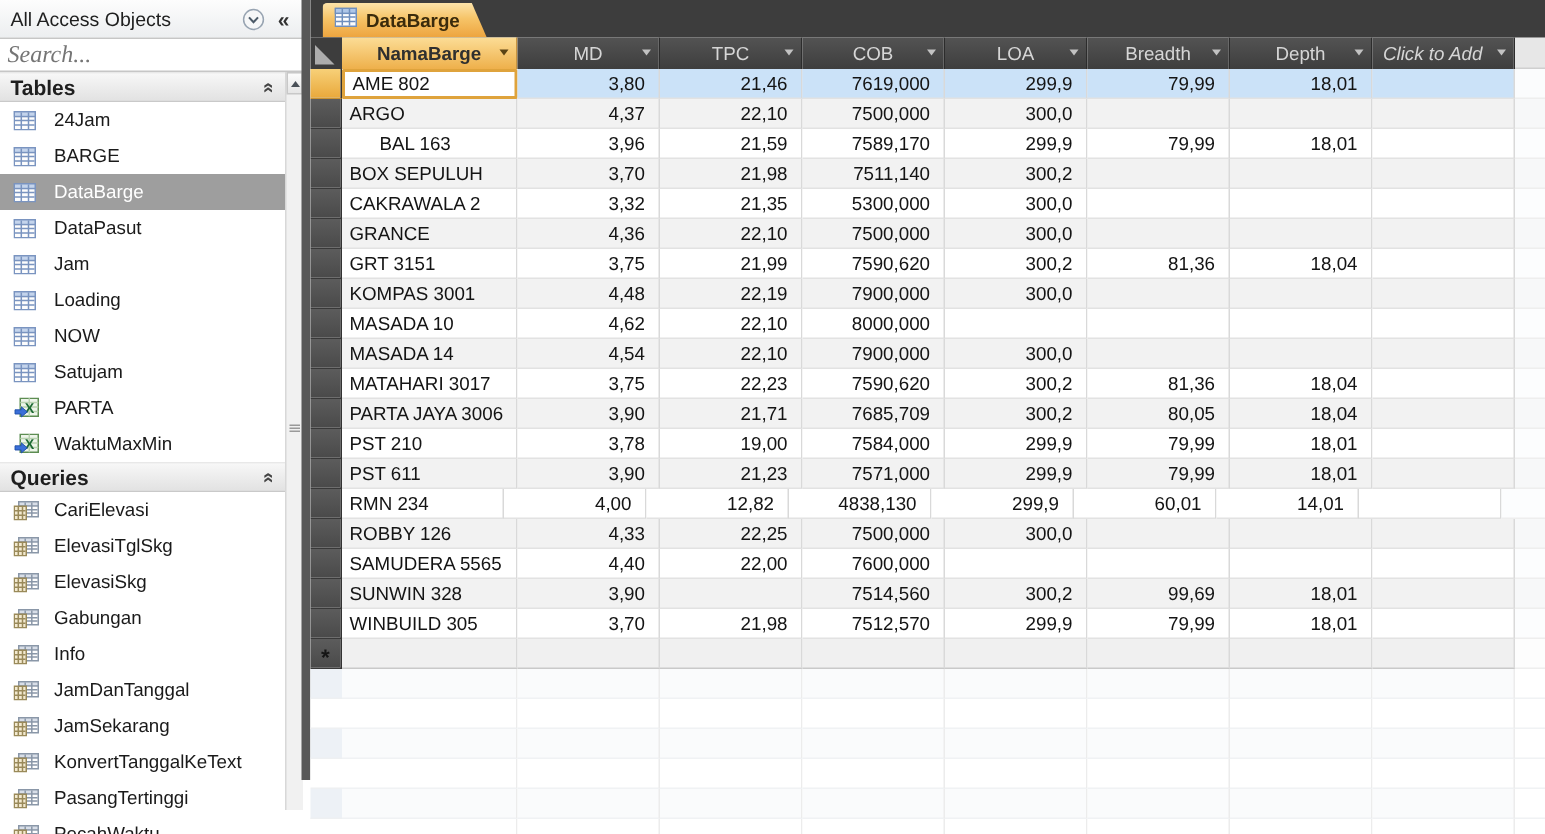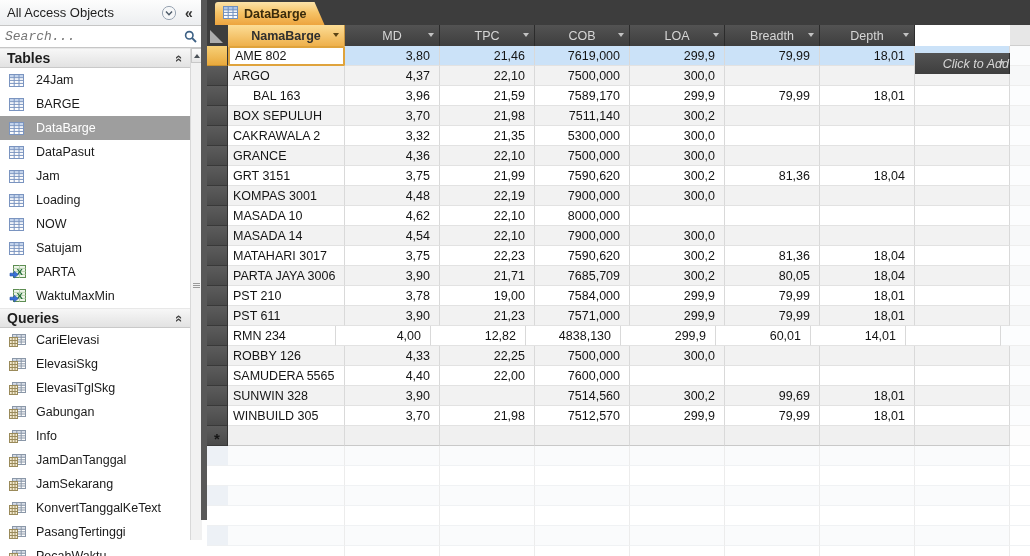--- a/index.html
+++ b/index.html
@@ -18,22 +18,22 @@
     padding:0 3px 0 7px;
   }
   .sidebar-title { flex:1; font-size:13px; color:#1e1e1e; white-space:nowrap; }
   .icon-btn { display:flex; align-items:center; justify-content:center; width:20px; height:20px; cursor:default; }
   .shutter { font-size:14px; font-weight:bold; color:#333; }
   .search-row {
     height:22px; display:flex; align-items:center;
     border-bottom:1px solid #c6c6c6; background:#fff; padding-right:2px;
   }
   .search-input {
-    flex:1; border:none; outline:none; font-family:Liberation Mono, monospace;
-    font-style:italic; font-size:13px; color:#555; padding:2px 2px 2px 5px; background:transparent;
+    flex:1; border:none; outline:none; font-family:Liberation Serif, serif;
+    font-style:italic; font-size:16px; color:#555; padding:2px 2px 2px 5px; background:transparent;
   }
   .nav-section-header {
     height:20px; width:190px; display:flex; align-items:center;
     background:linear-gradient(#f7f7f7,#e2e2e2);
     border-top:1px solid #e8e8e8; border-bottom:1px solid #c9c9c9; padding:0 7px;
   }
   .nav-section-label { flex:1; font-size:14px; font-weight:bold; color:#1e1e1e; }
   .chev-up { display:inline-block; transform:rotate(90deg); font-size:13px; color:#444; font-weight:bold; }
   .nav-item { height:24px; width:190px; display:flex; align-items:center; padding-left:9px; background:#fff; }
   .nav-item.selected { background:var(--sidebar-sel,#9e9e9e); }
@@ -79,21 +79,21 @@
     border-right:1px solid #2c2c2c; color:#d6d6d6; font-size:12.5px;
     display:flex; align-items:center; justify-content:center;
   }
   .col-header .dd { position:absolute; right:5px; top:8px; width:0; height:0;
     border-left:3.5px solid transparent; border-right:3.5px solid transparent; border-top:4px solid #c2c2c2; }
   .col-header.selected-col {
     background:linear-gradient(#fcdd96,#eeb04b); color:#2f2f2f; font-weight:bold;
     border-right:1px solid #c79440;
   }
   .col-header.selected-col .dd { border-top-color:#5a4314; }
-  .col-header.add-col { justify-content:flex-end; padding-left:7px; font-style:italic;margin-top:28px; }
+  .col-header.add-col { justify-content:flex-start; padding-left:7px; font-style:italic; }
   .head-after { flex:1; background:#e7e7e7; border-bottom:1px solid #cfcfcf; }
 
   .row { display:flex; height:20px; }
   .sel-cell { width:21px; flex:none; background:linear-gradient(#5c5c5c,#4a4a4a);
     border-bottom:1px solid #393939; border-right:1px solid #333; }
   .row.current .sel-cell { background:linear-gradient(#f7d078,#e9a93c); border-bottom:1px solid #c9912f; }
   .cell {
     flex:none; height:20px; font-size:12.5px; color:#141414;
     border-right:1px solid #d9d9d9; border-bottom:1px solid #e2e2e2;
     display:flex; align-items:center; padding:0 5px; white-space:nowrap; overflow:hidden;
@@ -272,33 +272,33 @@
       <div class="nav-item">
         <span class="nav-icon">
           <svg width="17" height="13" viewBox="0 0 17 13">
             <rect x="3.5" y="0.5" width="13" height="10" fill="#fdfdfd" stroke="#8a97a8"></rect>
             <rect x="3.5" y="0.5" width="13" height="2.8" fill="#d8dee8" stroke="#8a97a8"></rect>
             <path d="M7.8 1 v9.5 M12.2 1 v9.5 M4 5.8 h12 M4 8 h12" stroke="#8a97a8" fill="none"></path>
             <rect x="0.5" y="3.5" width="8" height="9" fill="#f3ead0" stroke="#9a8a5a"></rect>
             <path d="M3.2 4 v8.5 M6 4 v8.5 M1 6.5 h7 M1 9.5 h7" stroke="#9a8a5a" fill="none"></path>
           </svg>
         </span>
+        <span class="nav-label">ElevasiTglSkg</span>
+      </div>
+      <div class="nav-item">
+        <span class="nav-icon">
+          <svg width="17" height="13" viewBox="0 0 17 13">
+            <rect x="3.5" y="0.5" width="13" height="10" fill="#fdfdfd" stroke="#8a97a8"></rect>
+            <rect x="3.5" y="0.5" width="13" height="2.8" fill="#d8dee8" stroke="#8a97a8"></rect>
+            <path d="M7.8 1 v9.5 M12.2 1 v9.5 M4 5.8 h12 M4 8 h12" stroke="#8a97a8" fill="none"></path>
+            <rect x="0.5" y="3.5" width="8" height="9" fill="#f3ead0" stroke="#9a8a5a"></rect>
+            <path d="M3.2 4 v8.5 M6 4 v8.5 M1 6.5 h7 M1 9.5 h7" stroke="#9a8a5a" fill="none"></path>
+          </svg>
+        </span>
         <span class="nav-label">ElevasiSkg</span>
-      </div>
-      <div class="nav-item">
-        <span class="nav-icon">
-          <svg width="17" height="13" viewBox="0 0 17 13">
-            <rect x="3.5" y="0.5" width="13" height="10" fill="#fdfdfd" stroke="#8a97a8"></rect>
-            <rect x="3.5" y="0.5" width="13" height="2.8" fill="#d8dee8" stroke="#8a97a8"></rect>
-            <path d="M7.8 1 v9.5 M12.2 1 v9.5 M4 5.8 h12 M4 8 h12" stroke="#8a97a8" fill="none"></path>
-            <rect x="0.5" y="3.5" width="8" height="9" fill="#f3ead0" stroke="#9a8a5a"></rect>
-            <path d="M3.2 4 v8.5 M6 4 v8.5 M1 6.5 h7 M1 9.5 h7" stroke="#9a8a5a" fill="none"></path>
-          </svg>
-        </span>
-        <span class="nav-label">ElevasiTglSkg</span>
       </div>
       <div class="nav-item">
         <span class="nav-icon">
           <svg width="17" height="13" viewBox="0 0 17 13">
             <rect x="3.5" y="0.5" width="13" height="10" fill="#fdfdfd" stroke="#8a97a8"></rect>
             <rect x="3.5" y="0.5" width="13" height="2.8" fill="#d8dee8" stroke="#8a97a8"></rect>
             <path d="M7.8 1 v9.5 M12.2 1 v9.5 M4 5.8 h12 M4 8 h12" stroke="#8a97a8" fill="none"></path>
             <rect x="0.5" y="3.5" width="8" height="9" fill="#f3ead0" stroke="#9a8a5a"></rect>
             <path d="M3.2 4 v8.5 M6 4 v8.5 M1 6.5 h7 M1 9.5 h7" stroke="#9a8a5a" fill="none"></path>
           </svg>

